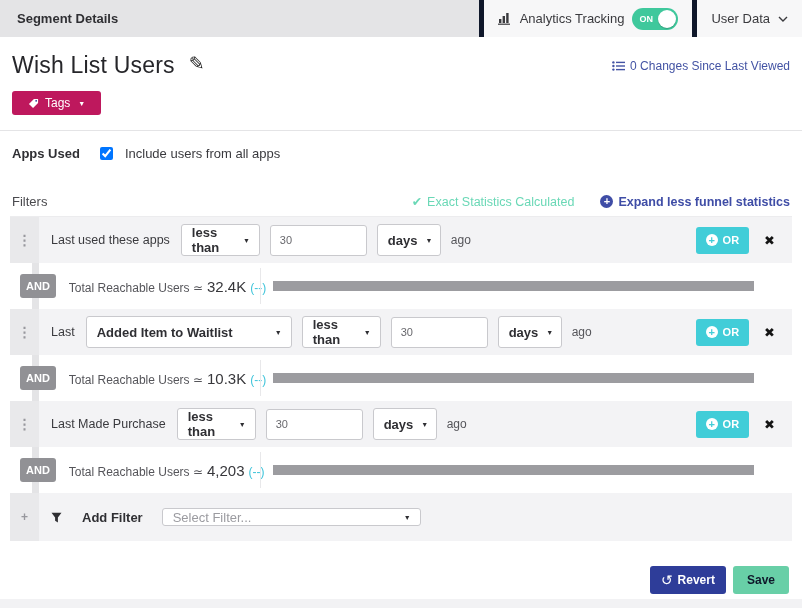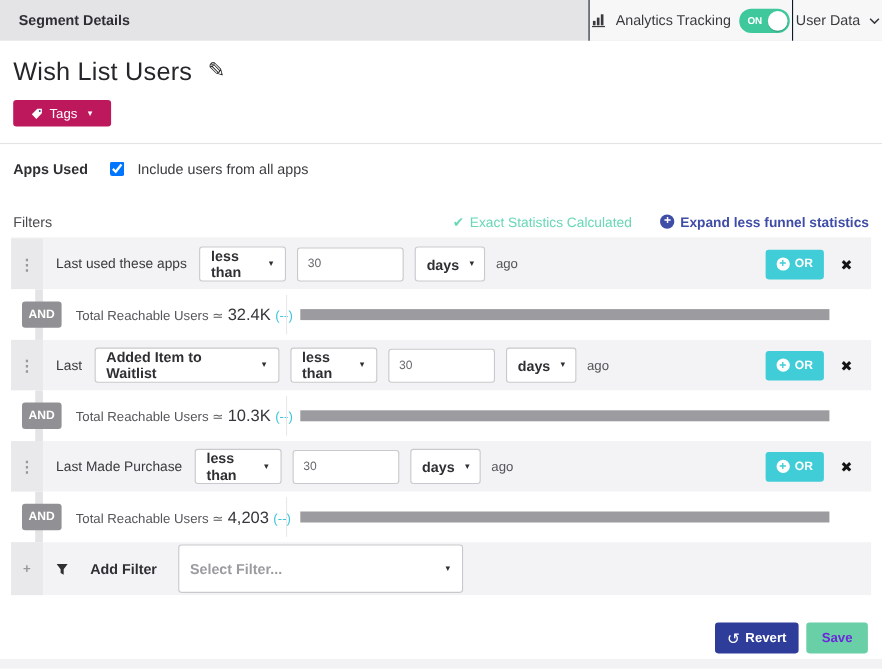--- a/index.html
+++ b/index.html
@@ -4,21 +4,21 @@
 <style>
   * { box-sizing: border-box; margin: 0; padding: 0; }
   html,body { width:802px; height:608px; }
   body {
     font-family: "Liberation Sans", sans-serif;
     background:#fff; color:#2f2f33; position:relative; overflow:hidden;
   }
   
   .topbar { height:37px; background:#e4e4e6; display:flex; align-items:stretch; }
   .topbar-title { align-self:center; padding-left:17px; font-weight:bold; font-size:13px; color:#2f2f33; flex:1; }
-  .topbar-section { display:flex; align-items:center; gap:8px; padding:0 2px; background:#f7f7f8; border-left:1px solid #0f172a; font-size:13px; color:#3a3a3e; cursor:pointer; }
+  .topbar-section { display:flex; align-items:center; gap:8px; padding:0 14px; background:#f7f7f8; border-left:5px solid #0f172a; font-size:13px; color:#3a3a3e; cursor:pointer; }
   .toggle { width:46px; height:22px; background:#3fc89c; border-radius:12px; position:relative; flex:0 0 auto; }
   .toggle .on-label { position:absolute; left:7px; top:6px; font-size:9px; color:#fff; font-weight:bold; }
   .toggle .knob { position:absolute; right:2px; top:2px; width:18px; height:18px; background:#fff; border-radius:50%; box-shadow:0 1px 1px rgba(0,0,0,.2); }
   
   .title-row { display:flex; align-items:flex-start; padding:15px 12px 0 12px; }
   .page-title { font-size:23px; font-weight:400; color:#26262a; letter-spacing:.2px; }
   .pencil { font-size:19px; margin-left:14px; color:#222; cursor:pointer; }
   .changes-link { margin-left:auto; margin-top:7px; color:#4353a4; font-size:12px; display:flex; align-items:center; gap:5px; cursor:pointer; }
   .tags-btn { display:inline-flex; align-items:center; gap:6px; background:#be185d; color:#fff; border:none; border-radius:3px; padding:5px 16px; font-size:12px; margin:12px 0 0 12px; cursor:pointer; font-family:inherit;justify-content:flex-end; }
   .tags-btn .caret { font-size:7px; color:#fff; margin-left:2px; }
@@ -36,44 +36,44 @@
   .plus-circle-dark { display:inline-block; width:13px; height:13px; border-radius:50%; background:#3f4da6; color:#fff; font-size:11px; line-height:13px; text-align:center; font-weight:bold; }
   
   .filter-block { margin:0 10px; border-top:1px solid #ececee; }
   .frow { position:relative; height:46px; background:#f3f3f5; display:flex; align-items:center; padding-left:41px; }
   .dragcol { position:absolute; left:0; top:0; bottom:0; width:29px; background:#e9e9eb; color:#97979d; display:flex; align-items:center; justify-content:center; font-size:14px; font-weight:bold; cursor:grab; }
   .flabel { font-size:12.5px; color:#3a3a3e; margin-right:11px; }
   .select { display:inline-flex; align-items:center; justify-content:space-between; background:#fff; border:1px solid #c9c9cd; border-radius:3px; height:32px; padding:0 9px 0 10px; font-size:13px; font-weight:bold; color:#2f2f33; cursor:pointer; margin-right:10px; }
   .select .caret { font-size:7px; color:#2f2f33; margin-left:8px; }
   .sel-cmp { width:79px; }
   .sel-days { width:64px; }
-  .sel-event { width:168px; }
+  .sel-event { width:206px; }
   .num-input { width:97px; height:31px; border:1px solid #c9c9cd; border-radius:3px; padding:0 9px; font-size:11px; color:#68686d; margin-right:10px; font-family:inherit; }
   .ago { font-size:12px; color:#55555a; }
   .or-btn { margin-left:auto; background:#41cdd8; color:#fff; border:none; border-radius:3px; font-size:11px; font-weight:bold; padding:0 10px; height:27px; display:flex; align-items:center; gap:5px; cursor:pointer; font-family:inherit; }
   .or-icon { display:inline-block; width:12px; height:12px; border-radius:50%; background:#fff; color:#41cdd8; font-size:11px; line-height:12px; text-align:center; font-weight:bold; }
   .x-btn { margin:0 17px 0 15px; font-size:13px; color:#141414; background:none; border:none; cursor:pointer; font-family:inherit; }
   .androw { position:relative; height:46px; background:#fff; display:flex; align-items:center; }
   .connector { position:absolute; left:22px; top:0; bottom:0; width:7px; background:#e4e4e6; }
   .and-badge { position:relative; z-index:1; margin-left:10px; background:#919195; color:#fff; font-size:11px; font-weight:bold; padding:6px 6px; border-radius:3px; }
   .and-text { margin-left:13px; font-size:12px; color:#55555a; display:flex; align-items:baseline; gap:4px; white-space:nowrap; }
   .and-value { font-size:15px; color:#37373b; }
   .and-link { color:#3fc4da; font-size:12px; cursor:pointer; }
   .and-vline { position:absolute; left:250px; top:5px; bottom:5px; width:1px; background:#e8e8ea; }
   .and-bar { position:absolute; left:263px; right:38px; top:18px; height:10px; background:#9c9ca0; }
   .addrow { position:relative; height:48px; background:#f3f3f5; display:flex; align-items:center; padding-left:41px; }
   .addrow .dragcol { font-size:12px; cursor:pointer; }
   .add-label { display:flex; align-items:center; gap:20px; font-size:13px; font-weight:bold; color:#2f2f33; margin-right:19px; }
-  .sel-filter { width:259px; font-weight:bold; color:#9b9ba0; height:44px; }
+  .sel-filter { width:259px; font-weight:normal; color:#9b9ba0; height:18px; }
   .sel-filter .caret { color:#2f2f33; }
   
   .footer-btns { display:flex; justify-content:flex-end; gap:7px; padding:25px 13px 0 0; }
   .revert-btn { background:#2e3d99; color:#fff; border:none; border-radius:3px; font-size:12px; font-weight:bold; padding:0 11px; height:28px; display:flex; align-items:center; gap:5px; cursor:pointer; font-family:inherit; }
   .revert-btn .undo { font-size:14px; font-weight:normal; }
-  .save-btn { background:#68cfa7; color:#6d28d9; border:none; border-radius:3px; font-size:12px; font-weight:bold; padding:0 14px; height:28px; cursor:pointer; font-family:inherit; }
+  .save-btn { background:#68cfa7; color:#0f172a; border:none; border-radius:3px; font-size:12px; font-weight:bold; padding:0 14px; height:28px; cursor:pointer; font-family:inherit; }
   .bottom-strip { position:absolute; left:0; right:0; bottom:0; height:9px; background:#f2f2f4; }
   svg { display:block; }
 </style>
 </head>
 <body>
 
 
 
 
 <div class="topbar">
@@ -102,20 +102,35 @@
           <polyline points="1,1 5,5 9,1" fill="none" stroke="#3a3a3e" stroke-width="1.4"></polyline>
         </svg>
     </span>
   </div>
 </div>
 
 
 <div class="title-row">
   <span class="page-title">Wish List Users</span>
   <span class="pencil">✎</span>
+  <span class="changes-link">
+    <span>
+      <svg width="13" height="10" viewBox="0 0 13 10">
+          <g fill="#4353a4">
+            <circle cx="1.4" cy="1.4" r="1.2"></circle>
+            <circle cx="1.4" cy="5" r="1.2"></circle>
+            <circle cx="1.4" cy="8.6" r="1.2"></circle>
+            <rect x="4" y="0.7" width="9" height="1.4"></rect>
+            <rect x="4" y="4.3" width="9" height="1.4"></rect>
+            <rect x="4" y="7.9" width="9" height="1.4"></rect>
+          </g>
+        </svg>
+    </span>
+    <span>0 Changes Since Last Viewed</span>
+  </span>
 </div>
 <button class="tags-btn">
   <span>
     <svg width="11" height="11" viewBox="0 0 12 12">
         <path d="M6.5 1 H11 V5.5 L5.5 11 L1 6.5 Z" fill="#fff"></path>
         <circle cx="8.9" cy="3.1" r="1" fill="#2e3d99"></circle>
       </svg>
   </span>
   <span>Tags</span>
   <span class="caret">▼</span>

